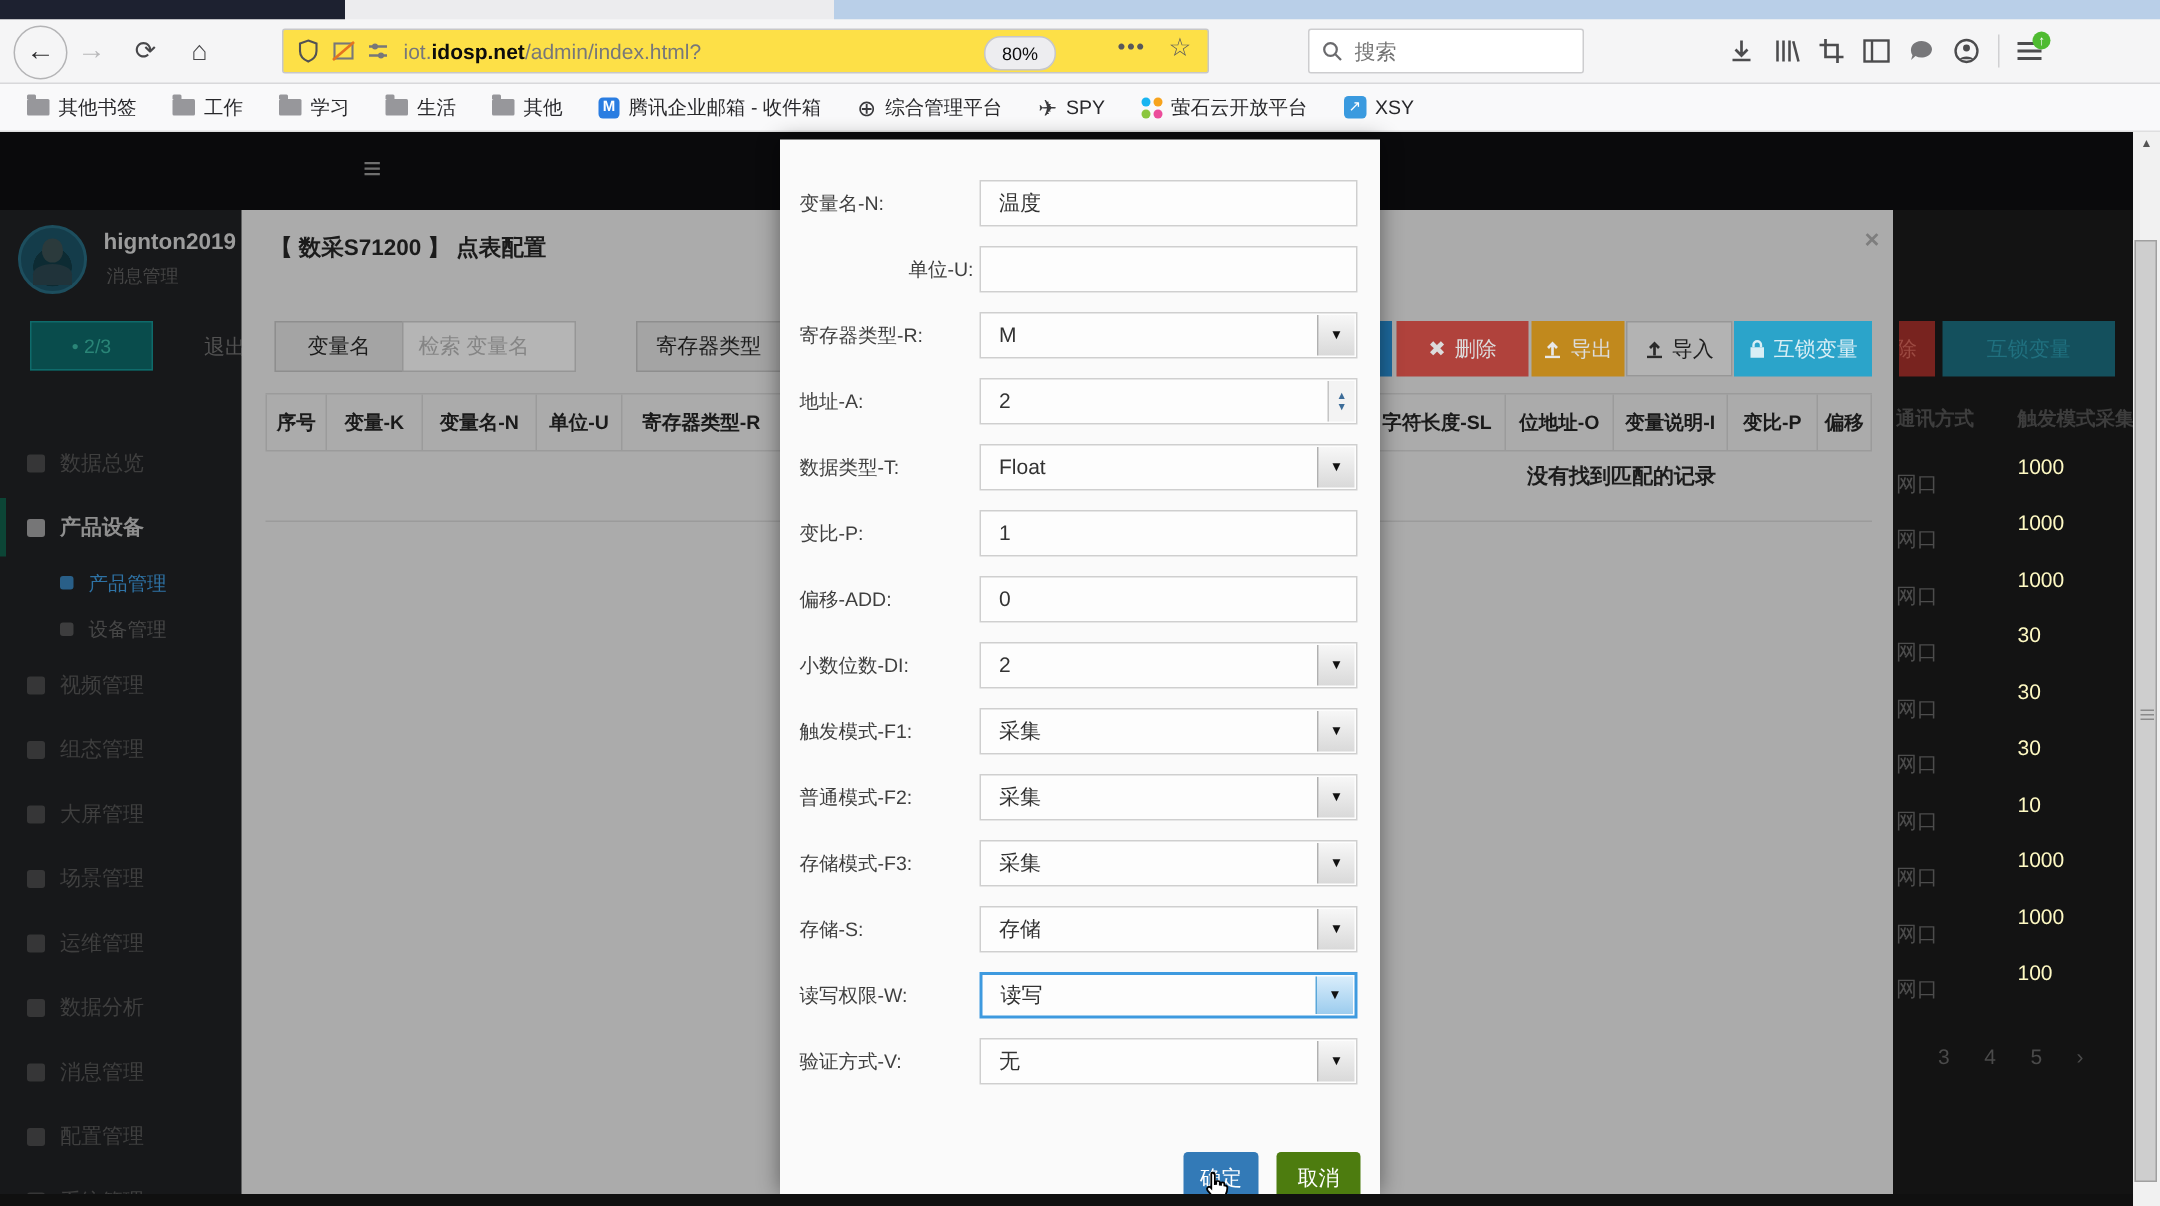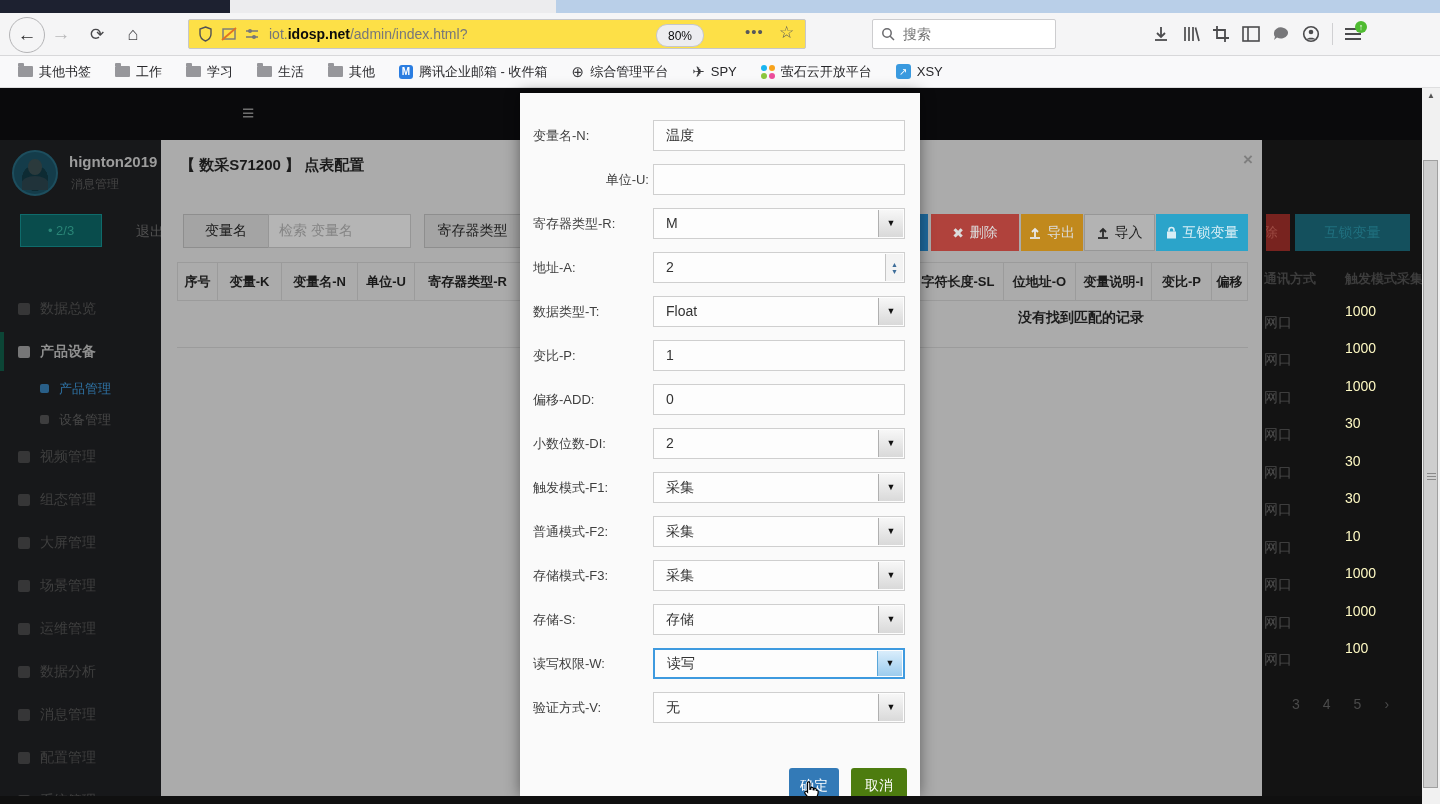--- a/index.html
+++ b/index.html
@@ -390,21 +390,21 @@
           <span>4</span>
           <span>5</span>
           <span>›</span>
       </div>
     </div>
 
     <div class="abs panel">
       <div class="p-title">【 数采S71200 】  点表配置</div>
       <div class="p-close">×</div>
       <div class="pf-btn" style="left:22px;width:86px">变量名</div>
-      <div class="pf-input" style="left:107px;width:143px">检索 变量名</div>
+      <div class="pf-input" style="left:107px;width:116px">检索 变量名</div>
       <div class="pf-btn" style="left:263px;width:97px">寄存器类型</div>
 
       <div class="tb tb-edit">
           <span style="margin-left:-28px">修改</span>
         </div>
       <div class="tb tb-del">
           <span>✖</span>
           <span>删除</span>
         </div>
       <div class="tb tb-exp">

